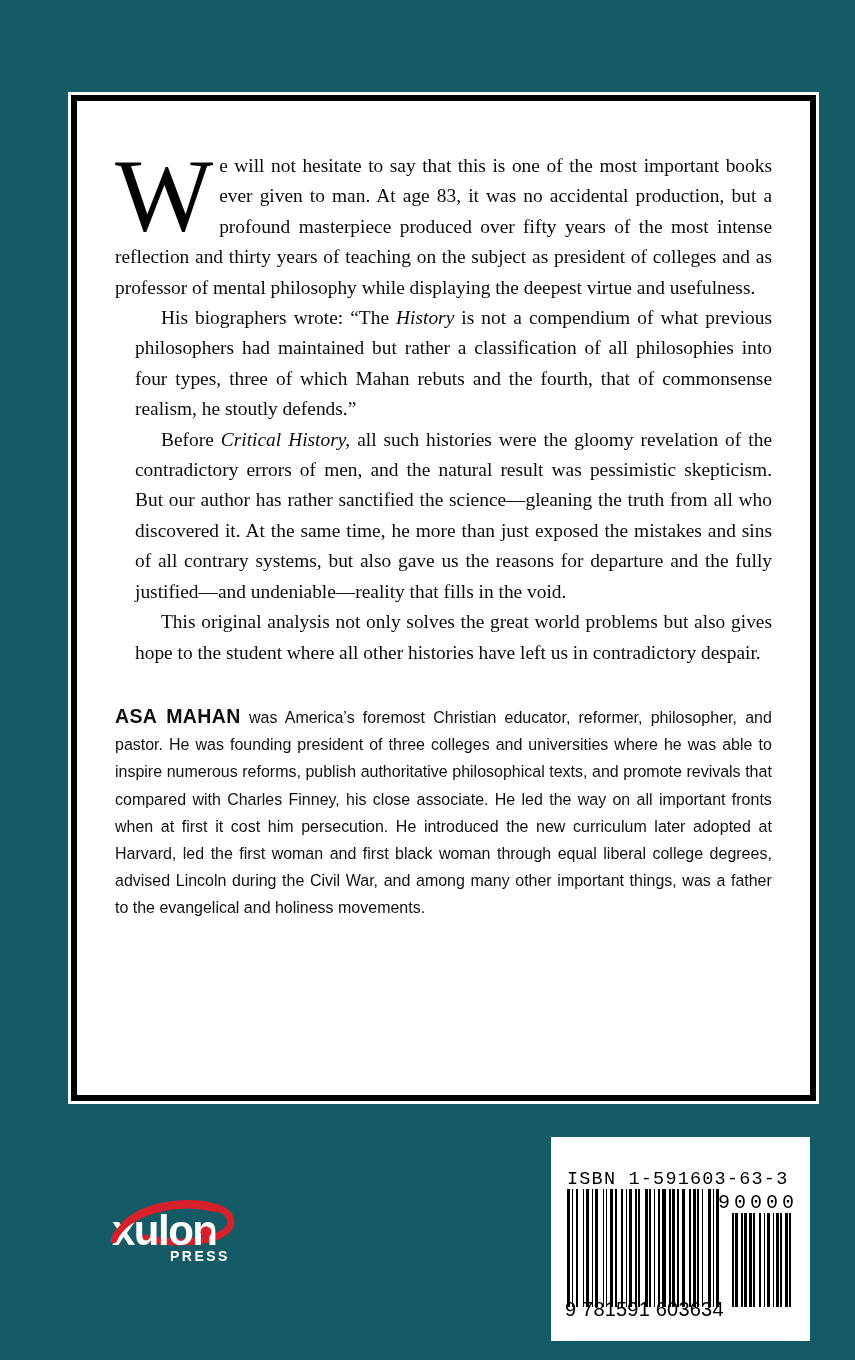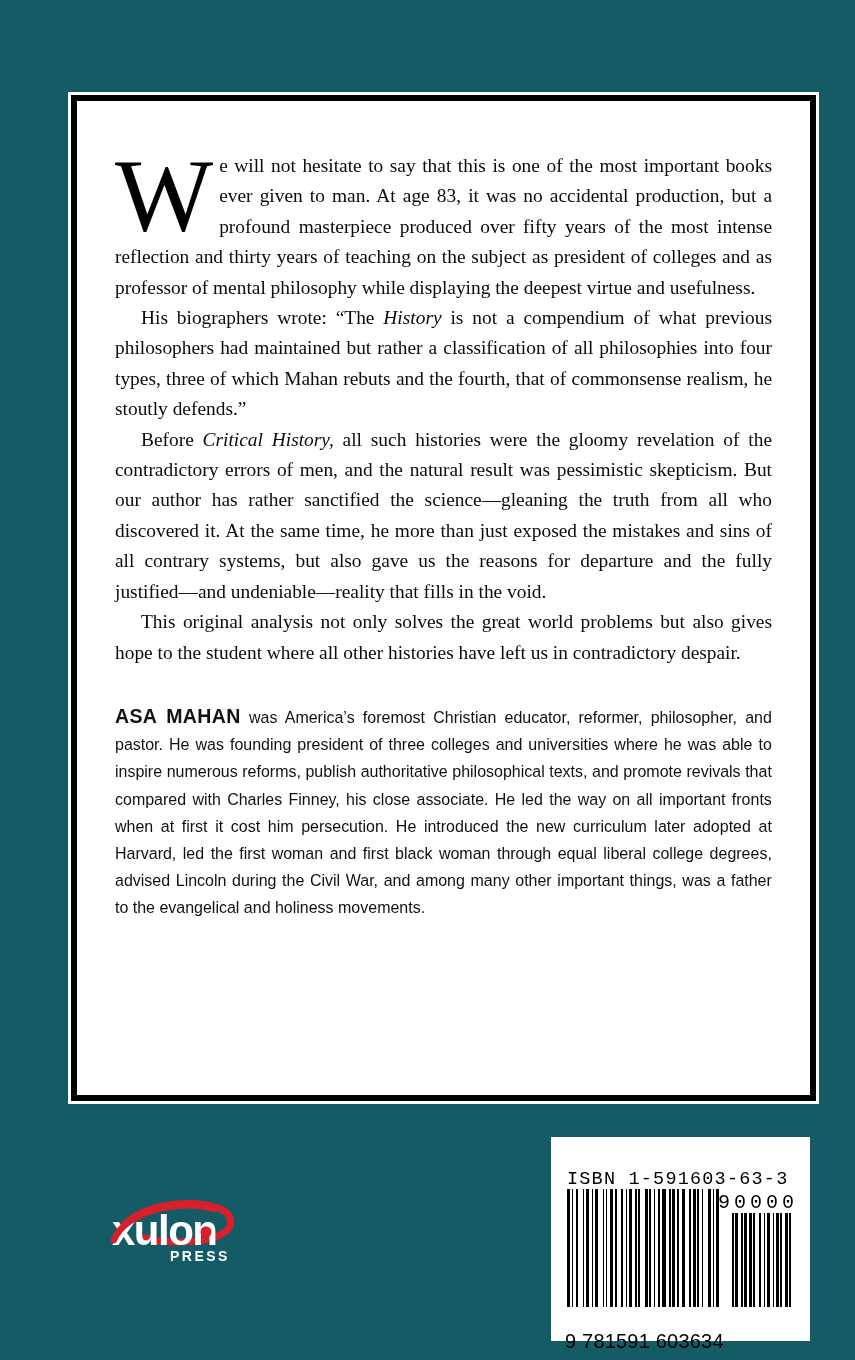--- a/index.html
+++ b/index.html
@@ -53,20 +53,21 @@
     font-size: 19.4px;
     line-height: 30.4px;
     color: #0b0b0b;
     text-align: justify;
     text-justify: inter-word;
     margin: 0;
     hyphens: none;
   }
   .blurb + .blurb {
     text-indent: 26px;
+    margin-left: 20px;
   }
   .blurb i, .blurb em {
     font-style: italic;
   }
 
   
   #dropcap {
     float: left;
     font-family: "Liberation Serif", serif;
     font-size: 104px;
@@ -154,21 +155,20 @@
   #ean-digits {
     position: absolute;
     left: 14px;
     top: 161px;
     width: 156px;
     font-family: "Liberation Sans", sans-serif;
     font-size: 20px;
     color: #000;
     white-space: pre;
     letter-spacing: 0.2px;
-    margin-top: 32px;
   }
   .bar { position: absolute; top: 0; background: #000; }
 </style>
 </head>
 <body>
 
 <div id="cover">
 
   <div id="panel-outer">
     <div id="panel-rule">

